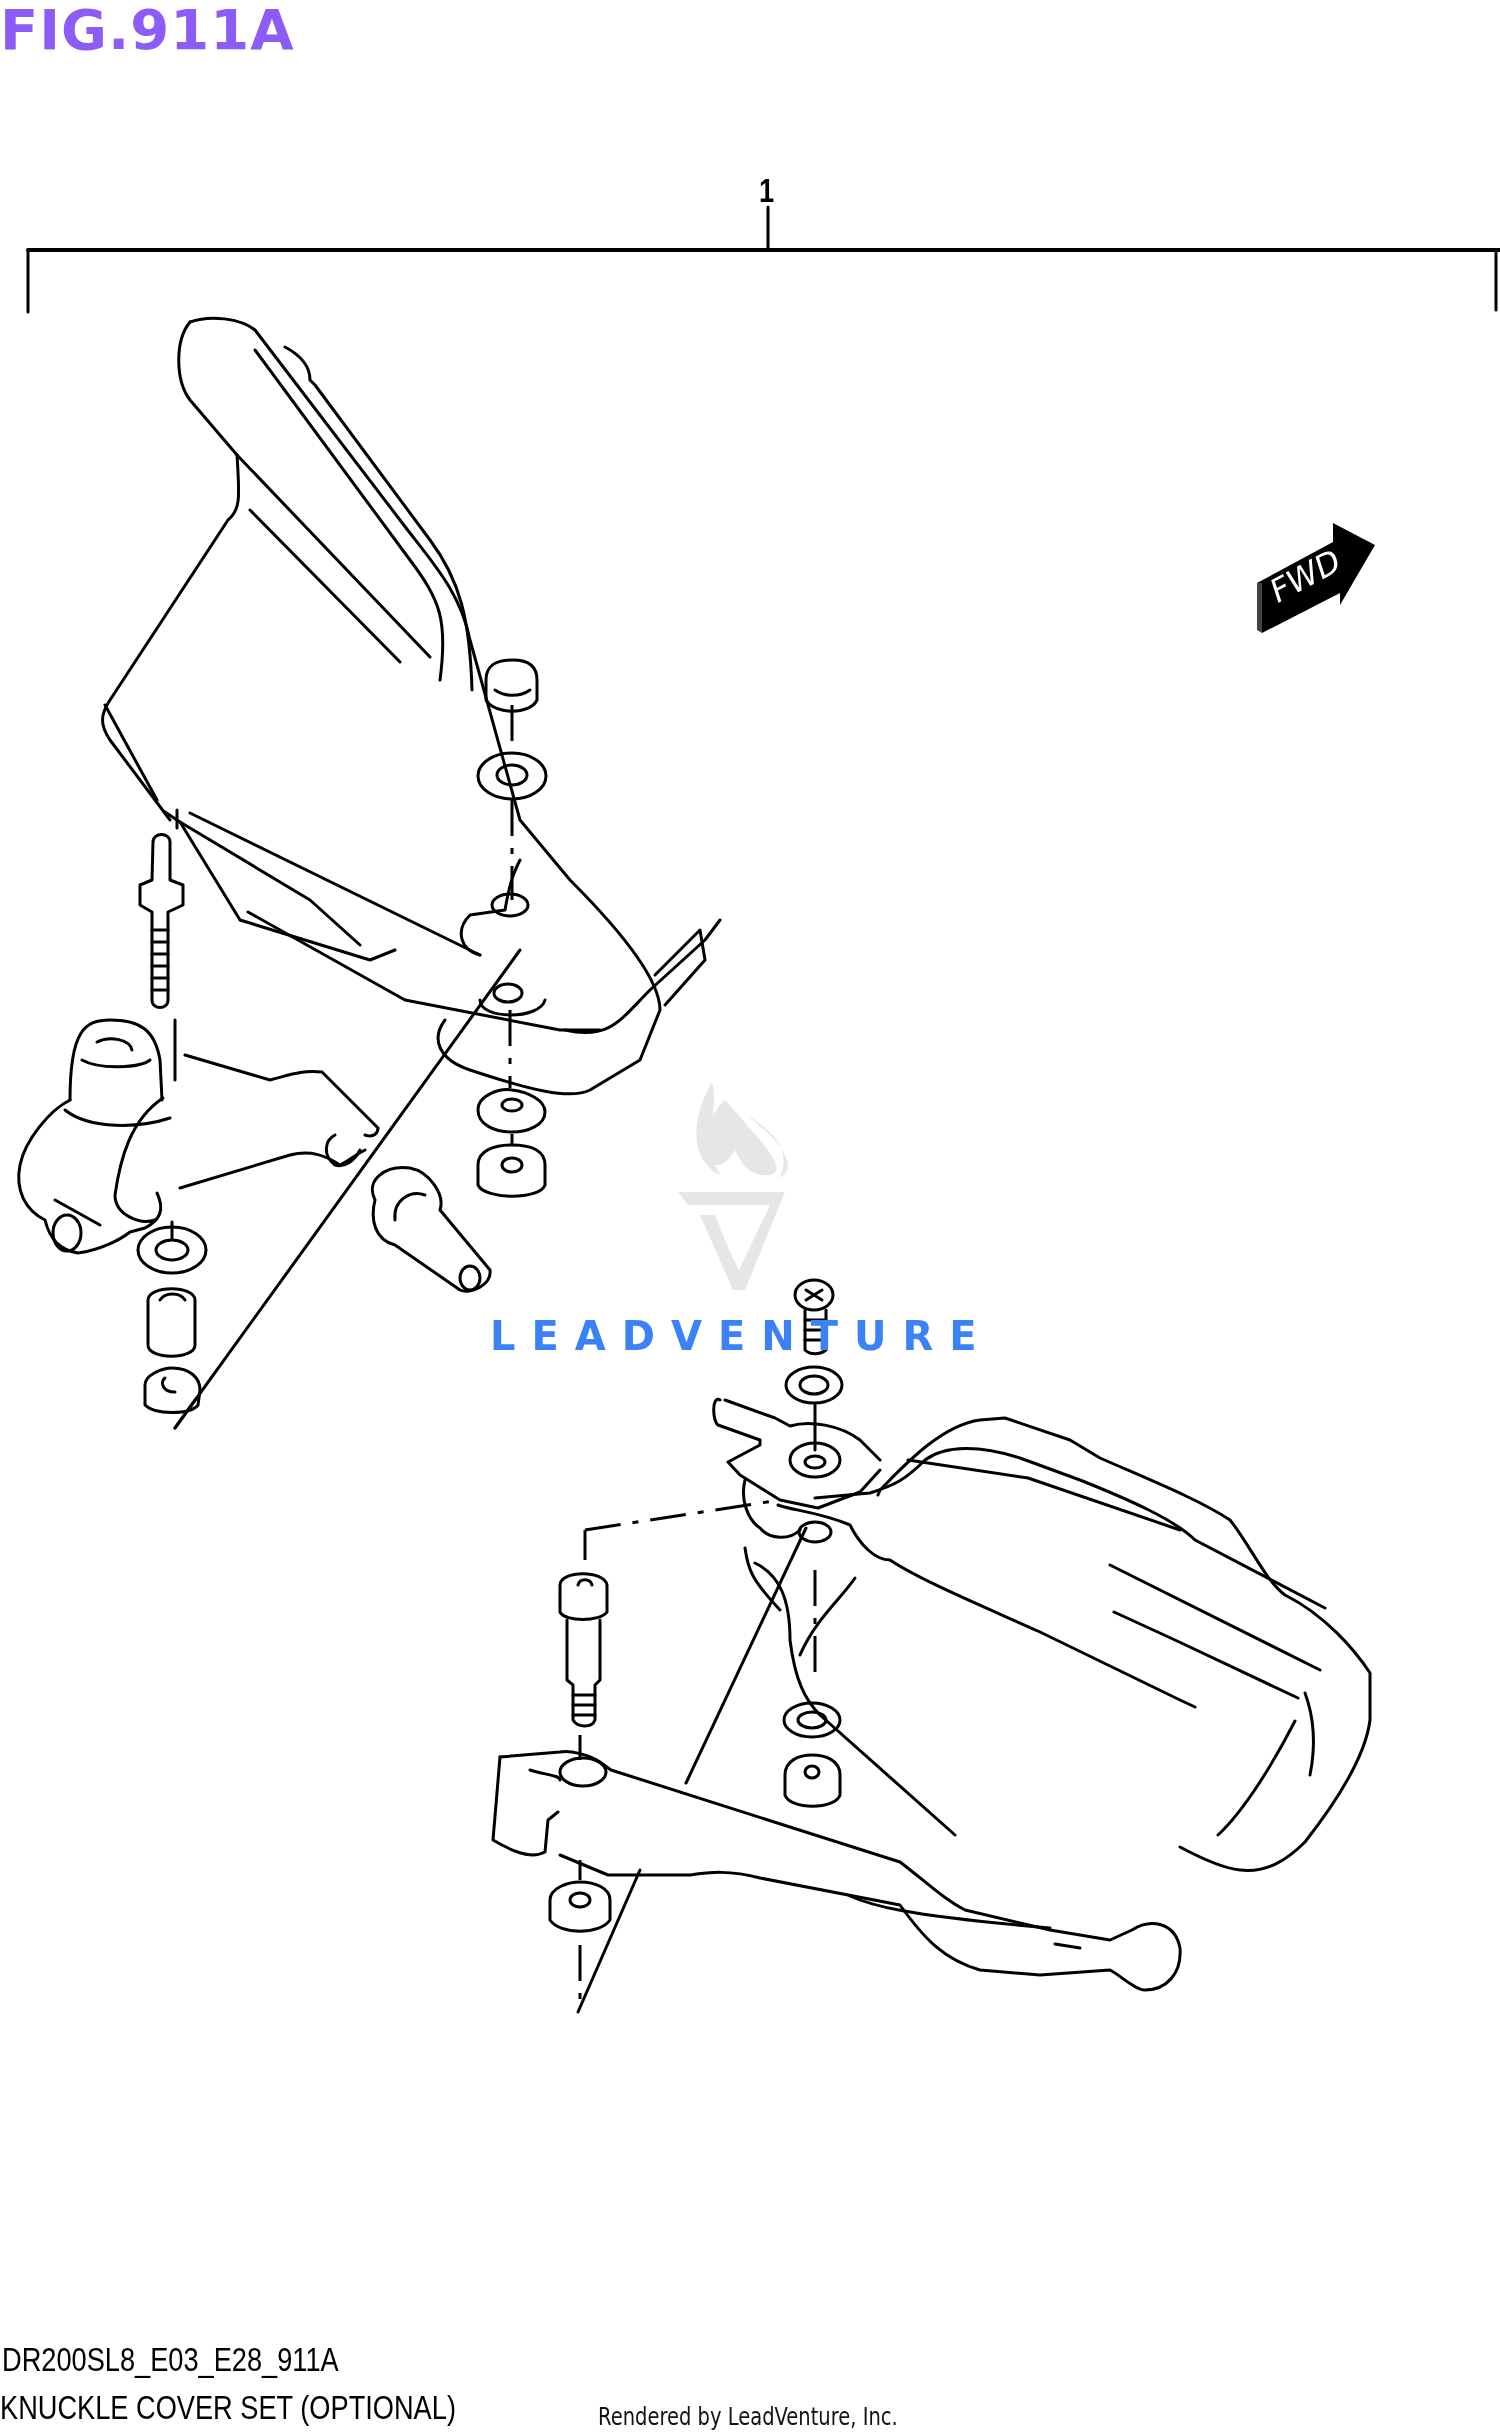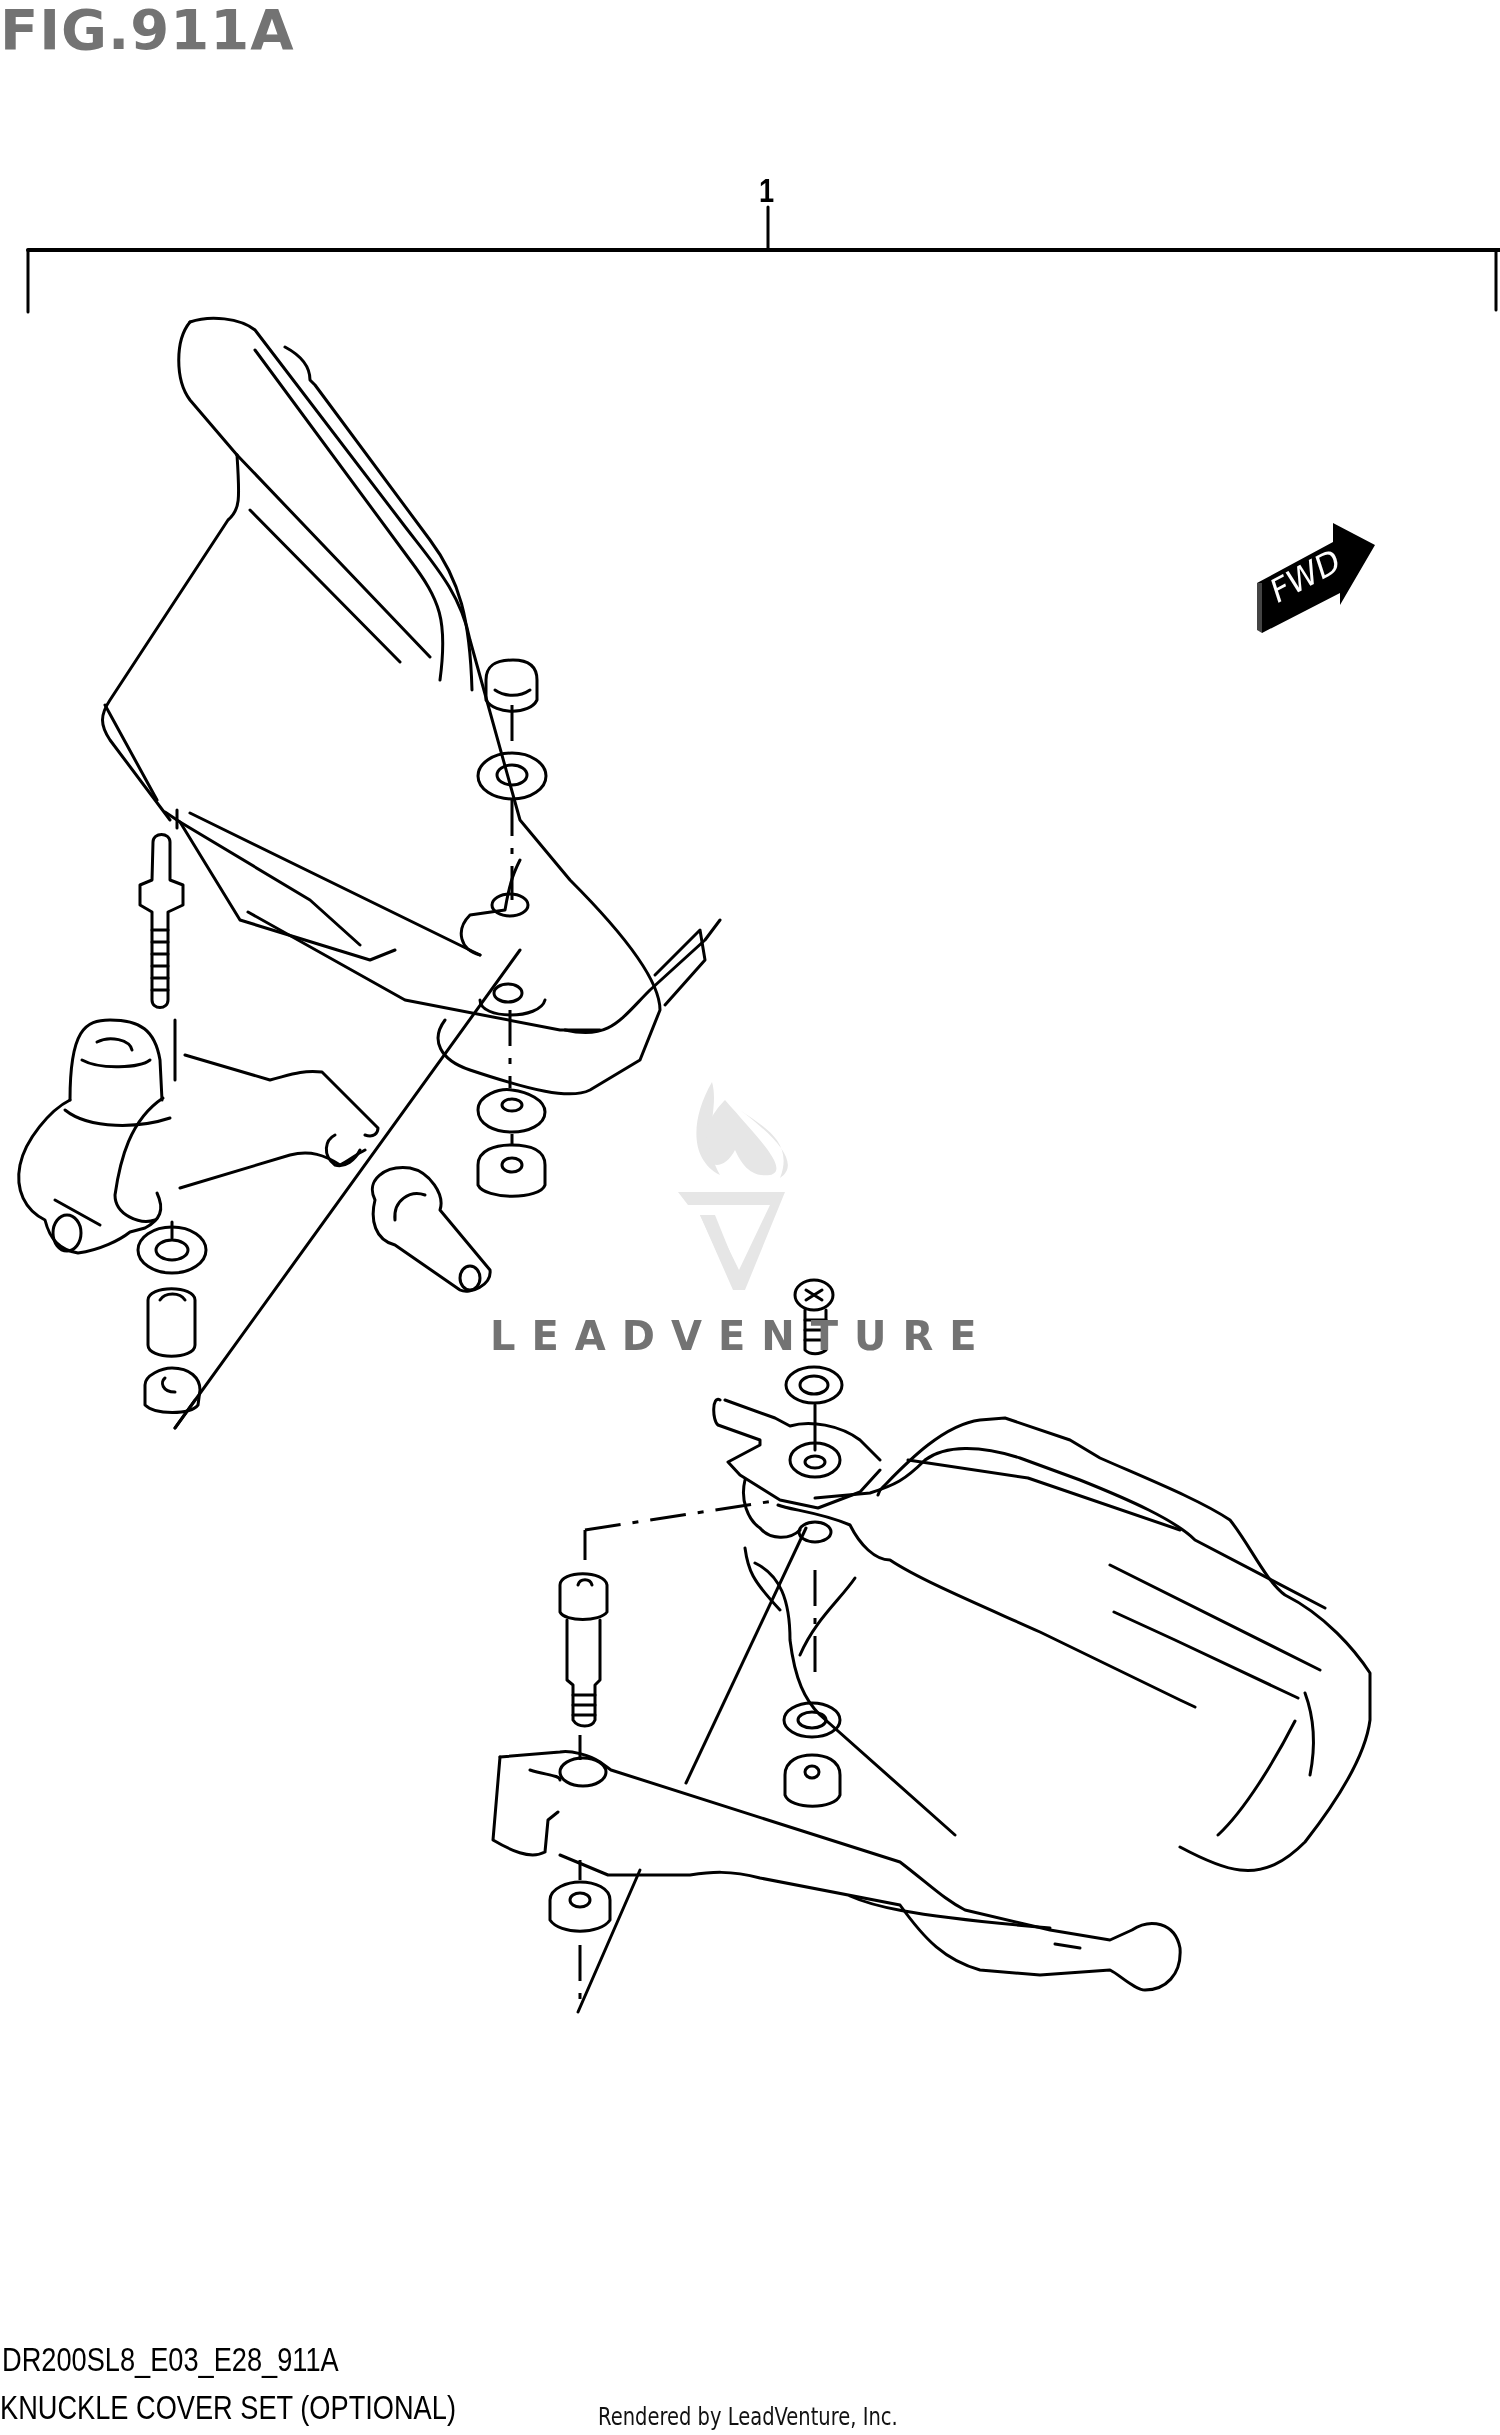--- a/index.html
+++ b/index.html
@@ -1,31 +1,31 @@
 <!DOCTYPE html>
 <html><head>
 <meta charset="utf-8">
 <style>
   html, body { margin: 0; padding: 0; background: #ffffff; }
   body { width: 1500px; height: 2435px; position: relative; overflow: hidden; }
   .fig-title {
     position: absolute; left: 0; top: 2px;
     font-family: "DejaVu Sans", sans-serif; font-weight: bold;
-    font-size: 56px; letter-spacing: 1px; color: #737373; line-height: 1;
+    font-size: 56px; letter-spacing: 1px; color: #8b5cf6; line-height: 1;
   }
   .callout {
     position: absolute; left: 757px; top: 173px;
     font-family: "Liberation Sans", sans-serif; font-weight: bold;
     font-size: 34px; color: #000; line-height: 1; transform: scaleX(0.8);
   }
   .drawing { position: absolute; left: 0; top: 0; width: 1500px; height: 2435px; }
   .watermark-text {
     position: absolute; left: 490px; top: 1316px; width: 520px;
     font-family: "DejaVu Sans", sans-serif; font-weight: bold;
-    font-size: 40px; letter-spacing: 16px; color: #737373; line-height: 1;
+    font-size: 40px; letter-spacing: 16px; color: #3b82f6; line-height: 1;
     white-space: nowrap;
   }
   .fwd-label {
     position: absolute; left: 1268px; top: 560px;
     font-family: "DejaVu Sans", sans-serif; font-size: 32px; color: #fff;
     transform: rotate(-28deg) skewX(-10deg); line-height: 1;
   }
   .diagram-code {
     position: absolute; left: 2px; top: 2342px;
     font-family: "Liberation Sans", sans-serif; font-size: 34px; color: #000;

